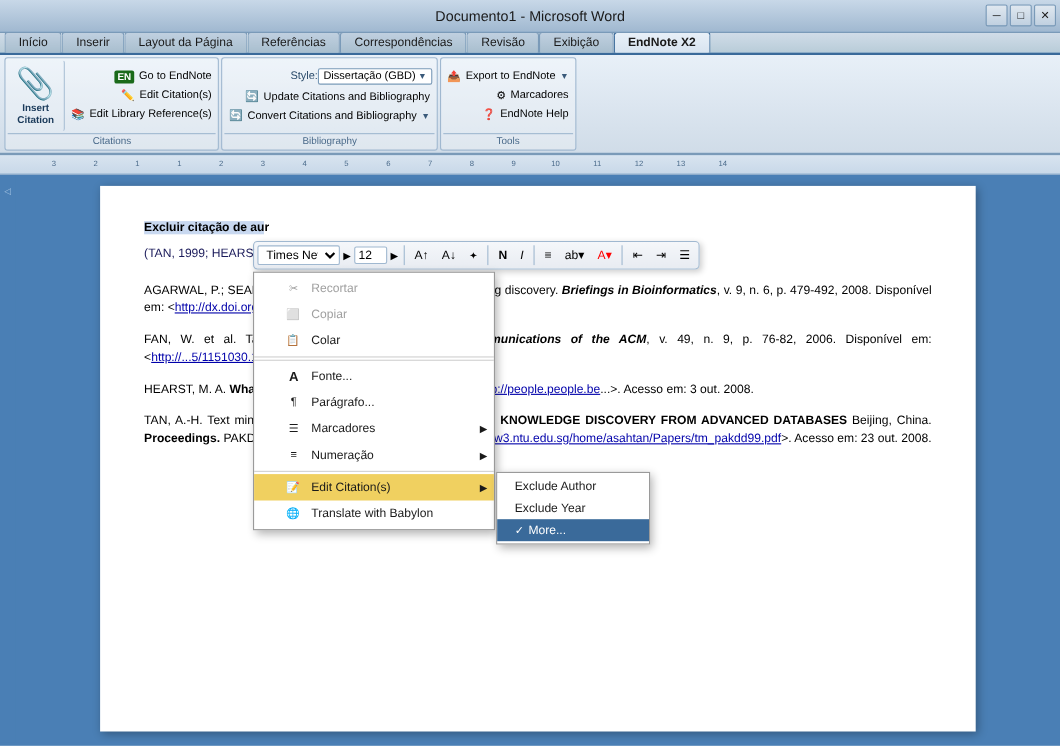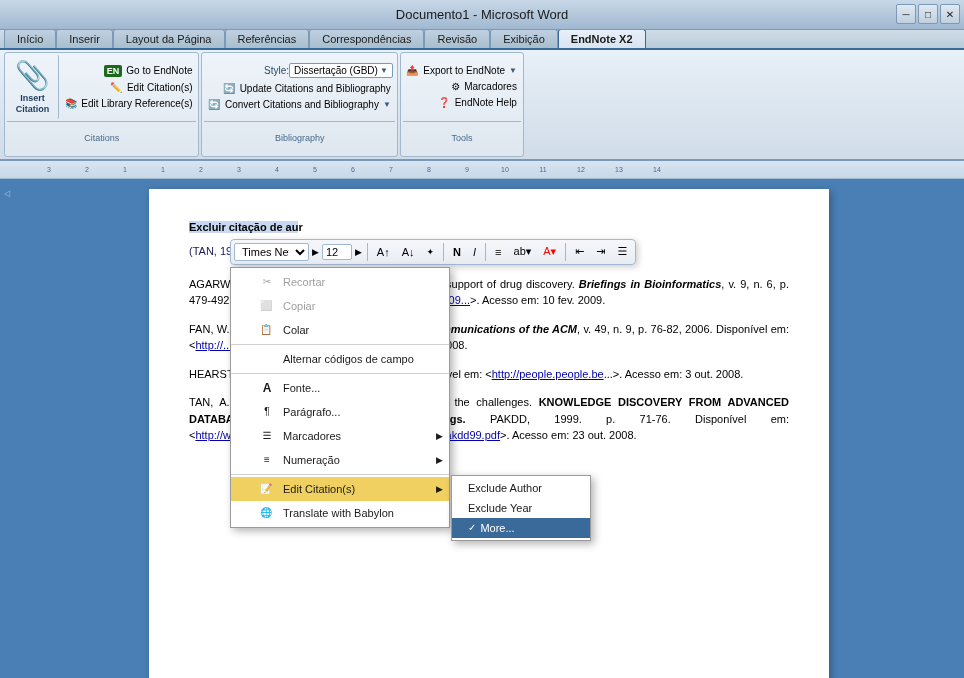--- a/index.html
+++ b/index.html
@@ -79,21 +79,21 @@
     .ribbon-group-content {
       display: flex;
       gap: 2px;
       align-items: center;
       flex: 1;
     }
     .ribbon-group-label {
       text-align: center;
       font-size: 9px;
       color: #4a6a8a;
-      padding: 11px 0;
+      padding: 1px 0;
       border-top: 1px solid #a0b8d0;
       margin-top: 2px;
     }
     .ribbon-btn {
       display: flex;
       flex-direction: column;
       align-items: center;
       padding: 2px 4px;
       cursor: pointer;
       border-radius: 2px;
@@ -159,21 +159,21 @@
     
     .doc-area {
       background: #4a7fb5;
       display: flex;
       height: calc(678px - 30px - 24px - 90px - 18px);
       overflow: hidden;
     }
     .doc-page {
       background: white;
       margin: 10px auto;
-      width: 680px;
+      width: 796px;
       min-height: 400px;
       padding: 30px 40px;
       position: relative;
       box-shadow: 2px 2px 8px rgba(0,0,0,0.3);
       font-size: 11px;
       line-height: 1.5;
     }
 
     
     .context-menu-container {
@@ -497,24 +497,20 @@
       </div>
       <div class="menu-item disabled">
         <span class="menu-icon">⬜</span>
         <span>Copiar</span>
       </div>
       <div class="menu-item">
         <span class="menu-icon">📋</span>
         <span>Colar</span>
       </div>
       <div class="menu-separator"></div>
-      <div class="menu-item">
-        <span class="menu-icon"></span>
-        <span>Alternar códigos de campo</span>
-      </div>
       <div class="menu-separator"></div>
       <div class="menu-item">
         <span class="menu-icon" style="font-weight:bold; font-size:12px;">A</span>
         <span>Fonte...</span>
       </div>
       <div class="menu-item">
         <span class="menu-icon">¶</span>
         <span>Parágrafo...</span>
       </div>
       <div class="menu-item has-submenu">

